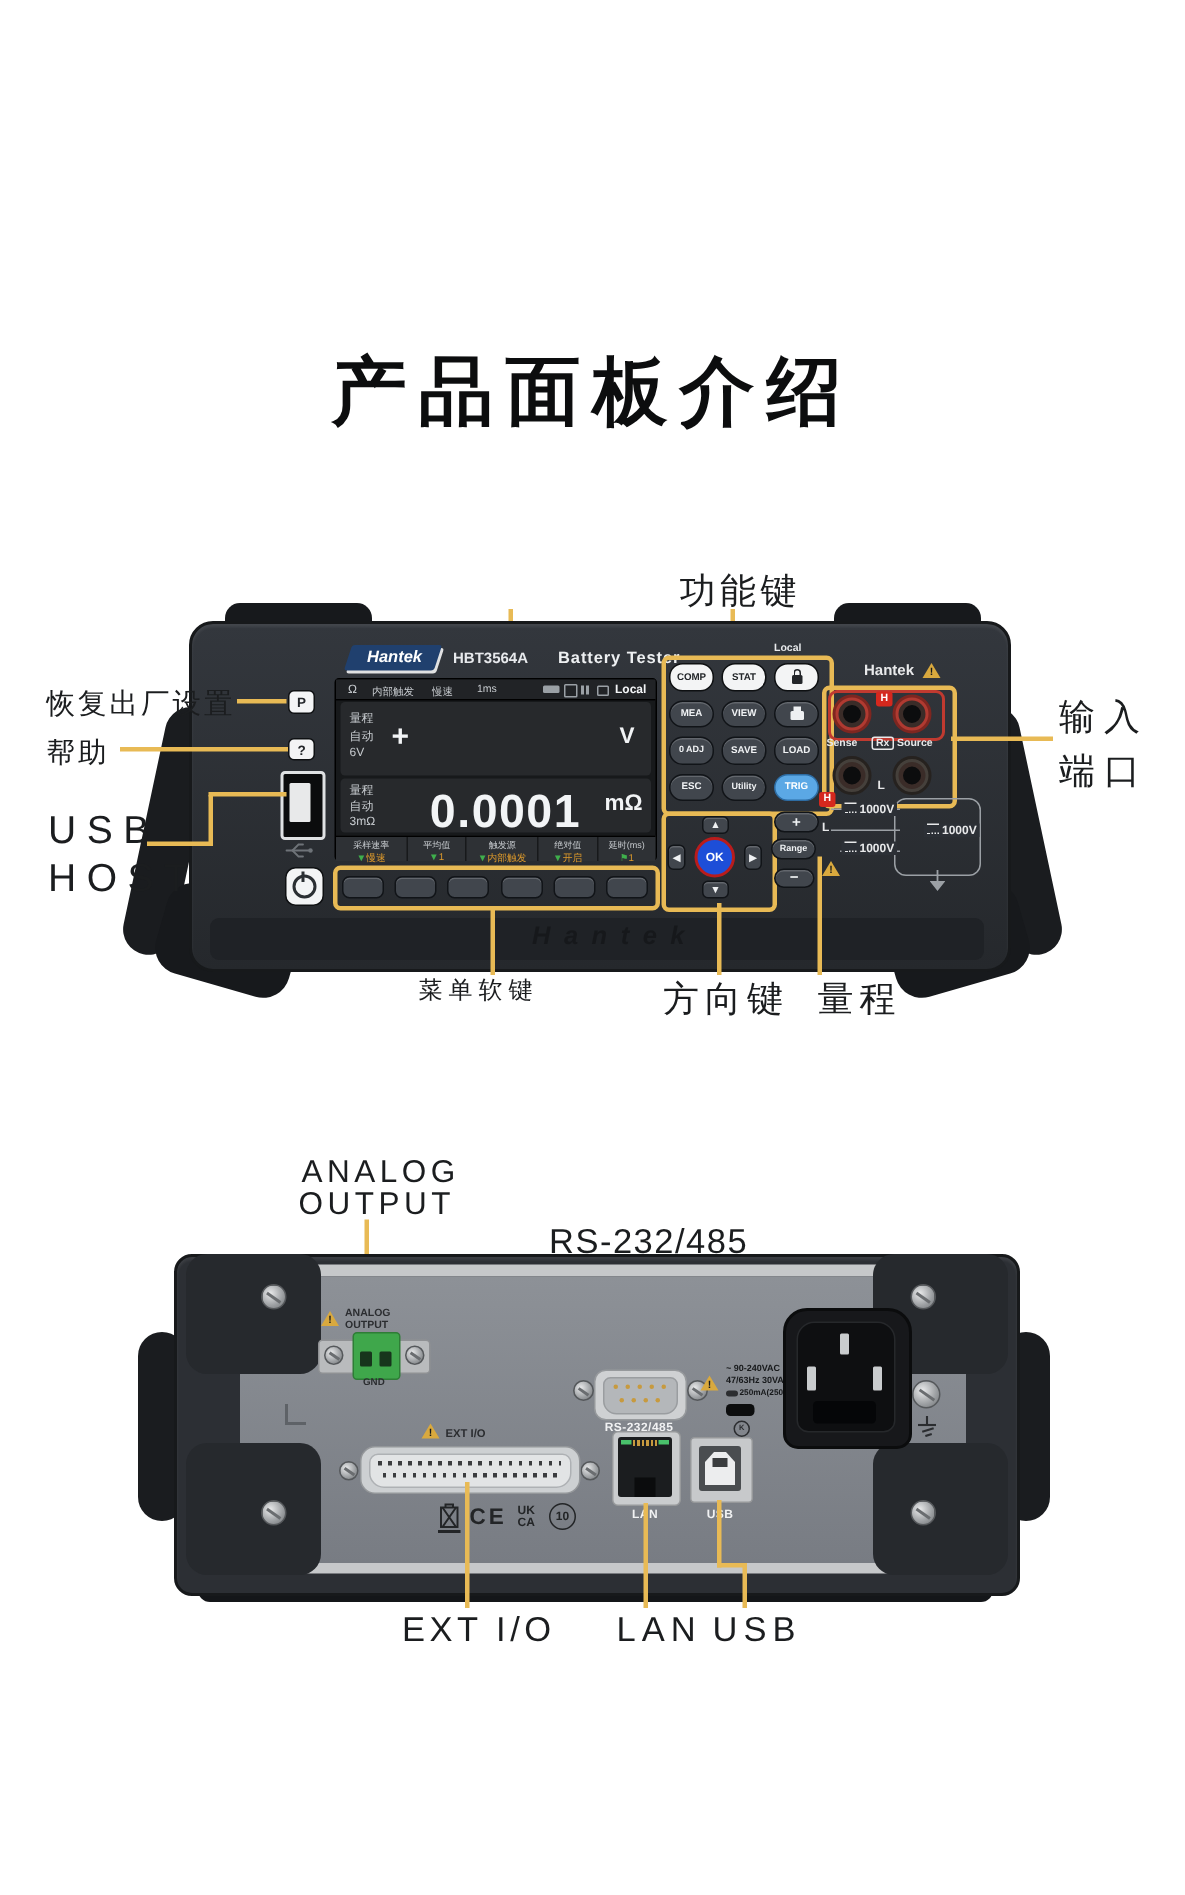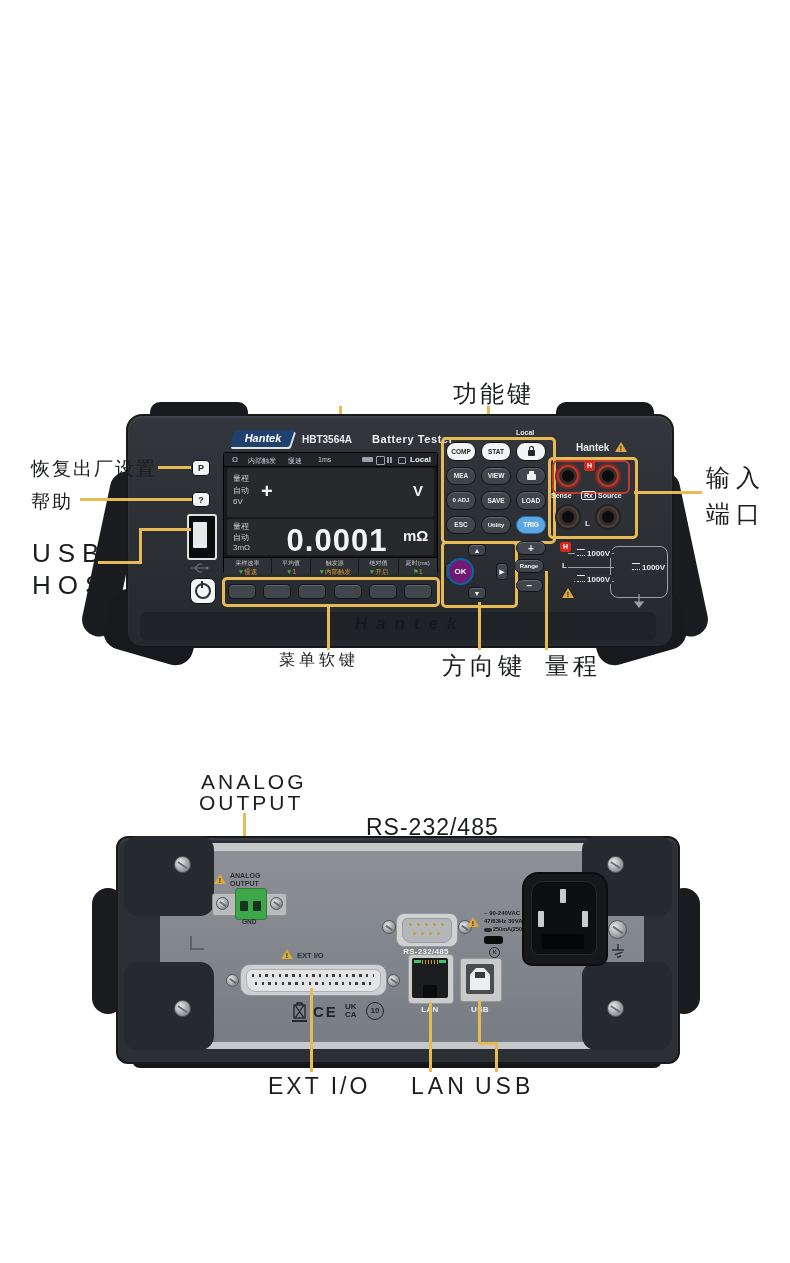--- a/index.html
+++ b/index.html
@@ -31,20 +31,21 @@
   .cjk{letter-spacing:3px;}
   .thin-line{background:#9ba0a5;}
   .panel-dark-txt{color:#2b2d30;font-weight:700;}
   .rear-port-label{color:#f1f2f3;font-weight:700;font-size:8px;text-align:center;letter-spacing:.3px;}
 </style>
 </head>
 <body>
 
 <div class="canvas">
 
+  <div class="a" style="left:0;top:228px;width:790px;text-align:center;font-size:50px;font-weight:900;color:#0c0d0e;letter-spacing:8px;">产品面板介绍</div>
 
   <div class="a lbl cjk" style="left:453px;top:378px;font-size:24px;">功能键</div>
   <div class="a line" style="left:339px;top:406px;width:3px;height:100px;"></div>
   <div class="a line" style="left:487px;top:406px;width:3px;height:32px;"></div>
 
   <div class="a arm" style="left:96px;top:470px;width:34px;height:168px;transform:rotate(12deg);"></div>
   <div class="a arm" style="left:660px;top:470px;width:34px;height:168px;transform:rotate(-12deg);"></div>
   <div class="a bump" style="left:106px;top:596px;width:92px;height:62px;transform:rotate(16deg);border-radius:18px;"></div>
   <div class="a bump" style="left:592px;top:596px;width:92px;height:62px;transform:rotate(-16deg);border-radius:18px;"></div>
   <div class="a bump" style="left:150px;top:402px;width:98px;height:28px;"></div>
@@ -166,21 +167,21 @@
     <div class="btn btn-dark" style="font-size:6.5px;">LOAD</div>
     <div class="btn btn-dark" style="font-size:6.5px;">ESC</div>
     <div class="btn btn-dark" style="font-size:6px;">Utility</div>
     <div class="btn" style="font-size:6.5px;background:#5BA8E5;color:#fff;border:1px solid #2d6ca3;border-radius:9px;">TRIG</div>
   </div>
   <div class="a gbox" style="left:441px;top:437px;width:109px;height:101px;"></div>
 
   <div class="a" style="left:441px;top:541px;width:71px;height:61px;">
     <div class="btn btn-dark" style="position:absolute;left:27px;top:3px;width:18px;height:12px;font-size:7px;border-radius:4px;">▲</div>
     <div class="btn btn-dark" style="position:absolute;left:4px;top:22px;width:12px;height:17px;font-size:7px;border-radius:4px;">◀</div>
-    <div class="btn" style="position:absolute;left:6px;top:17px;width:27px;height:27px;border-radius:50%;background:#701a75;border:2px solid #0369a1;color:#fff;font-size:8px;">OK</div>
+    <div class="btn" style="position:absolute;left:22px;top:17px;width:27px;height:27px;border-radius:50%;background:#1d4ed8;border:2px solid #b91c1c;color:#fff;font-size:8px;">OK</div>
     <div class="btn btn-dark" style="position:absolute;left:55px;top:22px;width:12px;height:17px;font-size:7px;border-radius:4px;">▶</div>
     <div class="btn btn-dark" style="position:absolute;left:27px;top:46px;width:18px;height:12px;font-size:7px;border-radius:4px;">▼</div>
   </div>
   <div class="a gbox" style="left:441px;top:541px;width:71px;height:61px;"></div>
 
   <div class="a btn btn-dark" style="left:516px;top:541px;width:30px;height:14px;font-size:10px;border-radius:7px;">+</div>
   <div class="a btn btn-dark" style="left:514px;top:559px;width:30px;height:14px;font-size:6px;border-radius:7px;">Range</div>
   <div class="a btn btn-dark" style="left:516px;top:579px;width:27px;height:13px;font-size:10px;border-radius:7px;">−</div>
 
   <div class="a" style="left:576px;top:442px;font-size:10px;font-weight:700;color:#e8e9ea;">Hantek</div>
@@ -200,21 +201,21 @@
   <div class="a" style="left:598px;top:492px;font-size:7px;font-weight:700;color:#e8e9ea;">Source</div>
   <div class="a termring" style="left:555px;top:504px;width:26px;height:26px;background:#45403b;border:2px solid #26221f;">
       <span class="termhole"></span>
     </div>
   <div class="a termring" style="left:595px;top:504px;width:26px;height:26px;background:#45403b;border:2px solid #26221f;">
       <span class="termhole"></span>
     </div>
   <div class="a" style="left:585px;top:519px;font-size:8px;font-weight:700;color:#e8e9ea;">L</div>
   <div class="a gbox" style="left:548px;top:457px;width:84px;height:76px;"></div>
 
-  <div class="a" style="left:544px;top:540px;width:116px;height:70px;margin-left:14px;">
+  <div class="a" style="left:544px;top:526px;width:116px;height:70px;">
     <div style="position:absolute;left:52px;top:6px;width:56px;height:50px;border:1px solid #9ba0a5;border-radius:8px;"></div>
     <div class="thin-line" style="position:absolute;left:10px;top:13px;width:46px;height:1px;"></div>
     <div class="thin-line" style="position:absolute;left:10px;top:27px;width:46px;height:1px;"></div>
     <div class="thin-line" style="position:absolute;left:16px;top:41px;width:40px;height:1px;"></div>
     <div style="position:absolute;left:2px;top:2px;width:11px;height:10px;background:#D5281E;color:#fff;font-size:7px;font-weight:900;text-align:center;line-height:10px;border-radius:2px;">H</div>
     <div style="position:absolute;left:17px;top:9px;color:#e8e9ea;font-size:8px;font-weight:700;background:#2c3036;padding:0 2px;"><span style="display:inline-block;width:8px;height:5px;border-top:1.5px solid #e8e9ea;border-bottom:1.5px dotted #e8e9ea;margin-right:2px;"></span><span>1000V</span></div>
     <div style="position:absolute;left:4px;top:21px;color:#e8e9ea;font-size:8px;font-weight:700;">L</div>
     <div style="position:absolute;left:72px;top:23px;color:#e8e9ea;font-size:8px;font-weight:700;background:#2c3036;padding:0 2px;"><span style="display:inline-block;width:8px;height:5px;border-top:1.5px solid #e8e9ea;border-bottom:1.5px dotted #e8e9ea;margin-right:2px;"></span><span>1000V</span></div>
     <div style="position:absolute;left:17px;top:35px;color:#e8e9ea;font-size:8px;font-weight:700;background:#2c3036;padding:0 2px;"><span style="display:inline-block;width:8px;height:5px;border-top:1.5px solid #e8e9ea;border-bottom:1.5px dotted #e8e9ea;margin-right:2px;"></span><span>1000V</span></div>
     <div class="warn small" style="position:absolute;left:4px;top:48px;">

